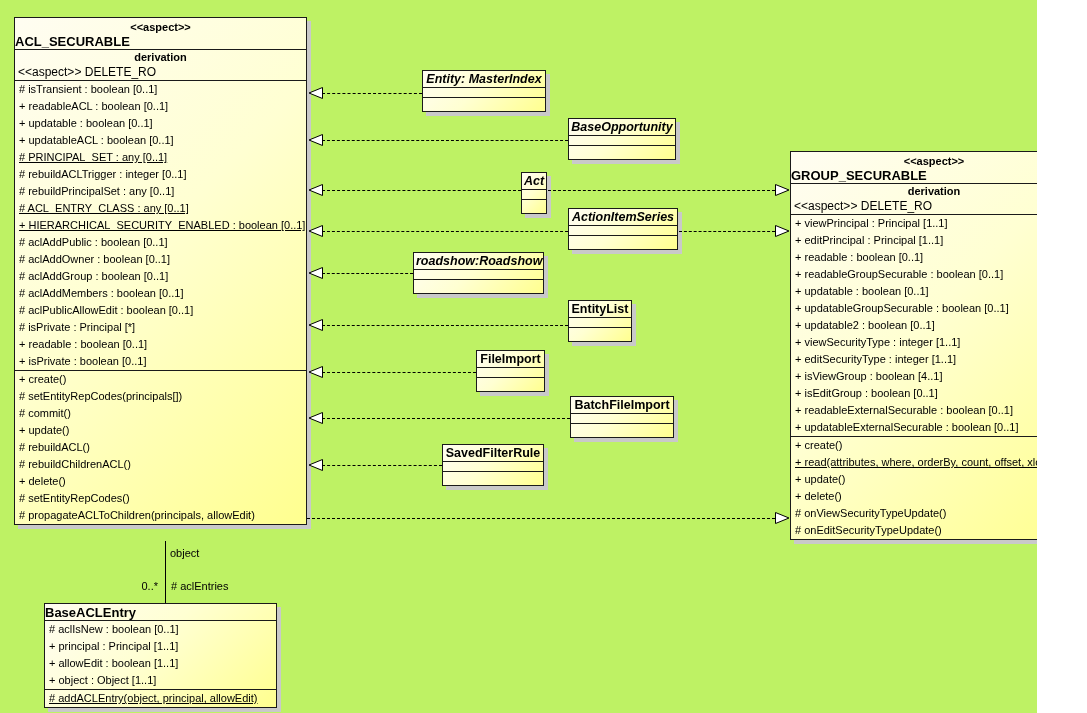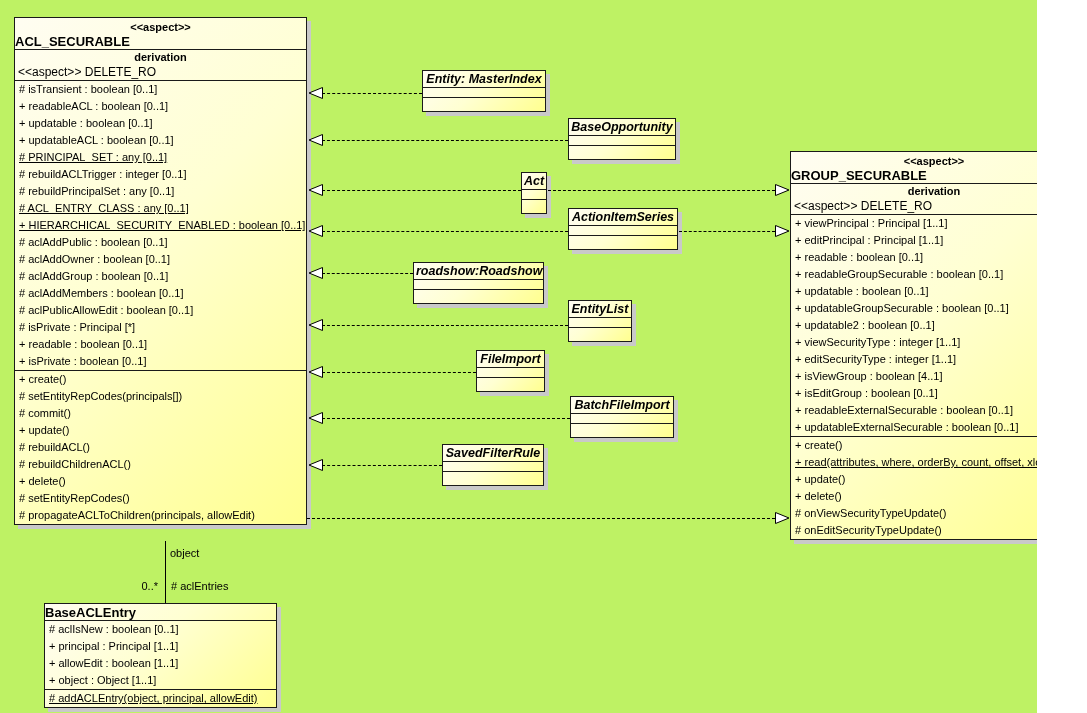--- a/index.html
+++ b/index.html
@@ -20,21 +20,21 @@
   .cls-title{ font-size:13px; font-weight:bold; text-align:left; line-height:15px; white-space:nowrap; }
   .deriv    { font-size:11px; font-weight:bold; text-align:center; line-height:14px; }
   .substereo{ font-size:12px; text-align:left; line-height:16px; padding-left:3px; white-space:nowrap; }
   .sep      { border-top:1px solid #1a1a1a; }
   .members  { border-top:1px solid #1a1a1a; }
   .row      { font-size:11px; line-height:17px; padding-left:4px; white-space:nowrap; overflow:hidden; }
   .row.u    { text-decoration:underline; }
 
   
   .small .t  { font-size:12.5px; font-weight:bold; text-align:center; line-height:15px; padding:1px 2px 0 2px;
-               border-bottom:1px solid #1a1a1a; white-space:nowrap;font-style:italic; }
+               border-bottom:1px solid #1a1a1a; white-space:nowrap; }
   .small.abstract .t { font-style:italic; }
   .small .mid{ height:10px; border-bottom:1px solid #1a1a1a; }
   .small .bot{ height:13px; }
 
   
   .dash   { position:absolute; height:0; border-top:1px dashed #000; }
   .vline  { position:absolute; width:1px; background:#000; }
   .ah     { position:absolute; line-height:0; }
   .lbl    { position:absolute; font-size:11px; white-space:nowrap; }
   .lbl.right-align { text-align:right; }
@@ -147,21 +147,21 @@
   <div class="node small abstract" style="left:521px; top:172px; width:26px;">
     <div class="t">Act</div>
     <div class="mid"></div>
     <div class="bot"></div>
   </div>
   <div class="node small abstract" style="left:568px; top:208px; width:110px;">
     <div class="t">ActionItemSeries</div>
     <div class="mid"></div>
     <div class="bot"></div>
   </div>
-  <div class="node small abstract" style="left:413px; top:252px; width:131px;margin-top:10px;">
+  <div class="node small abstract" style="left:413px; top:252px; width:131px;">
     <div class="t">roadshow:Roadshow</div>
     <div class="mid"></div>
     <div class="bot"></div>
   </div>
   <div class="node small" style="left:568px; top:300px; width:64px;">
     <div class="t">EntityList</div>
     <div class="mid"></div>
     <div class="bot"></div>
   </div>
   <div class="node small" style="left:476px; top:350px; width:69px;">

